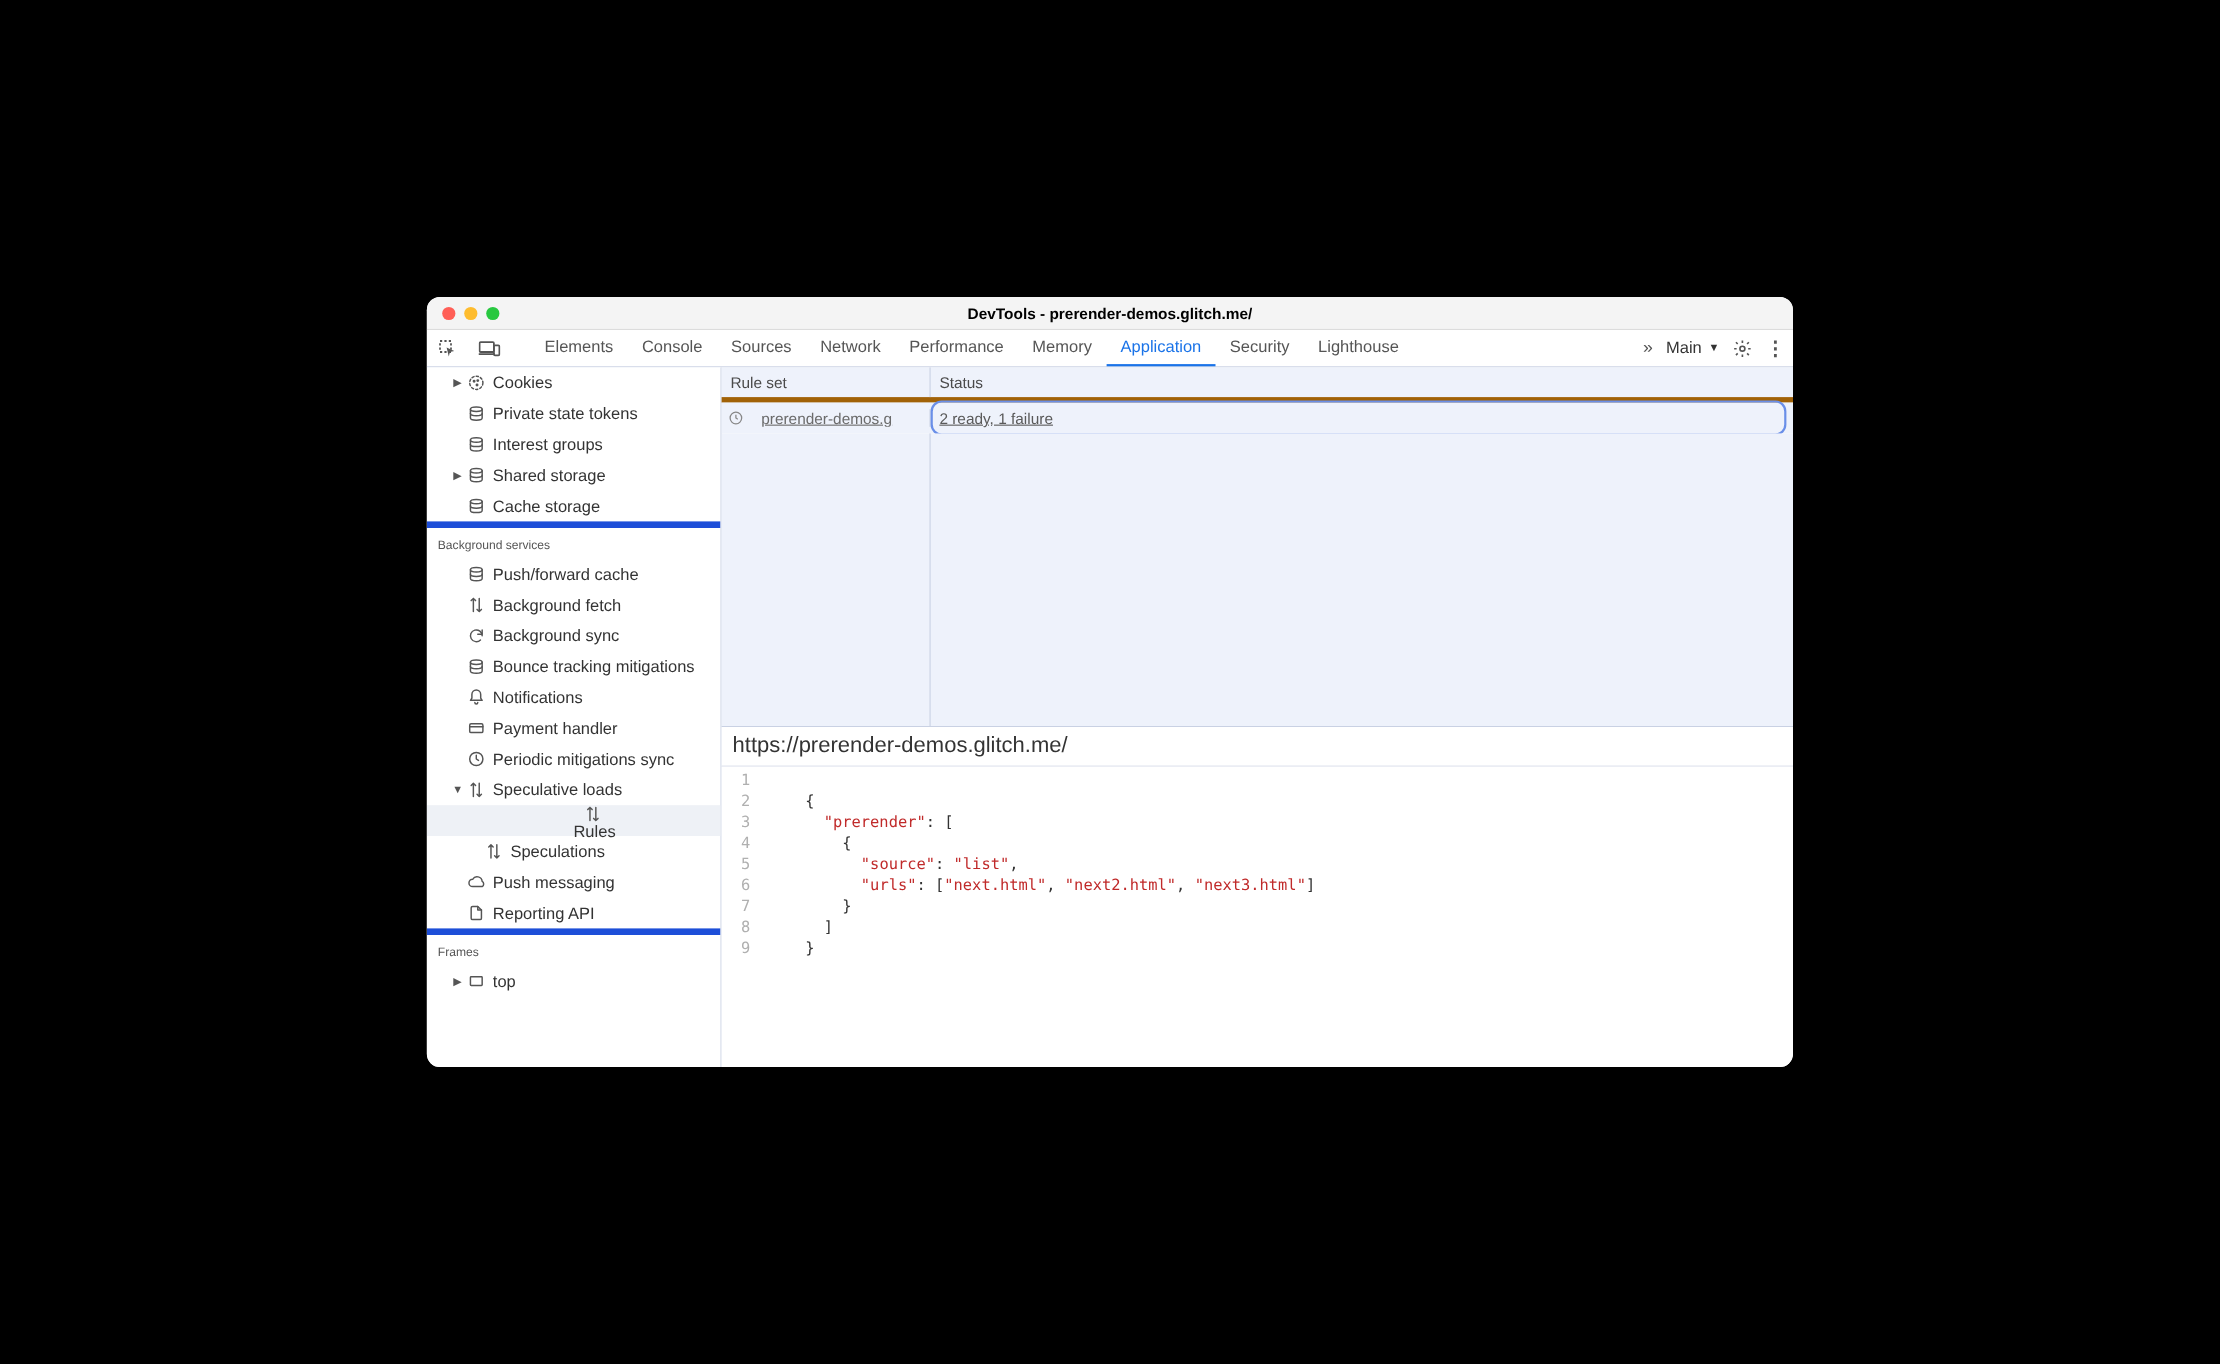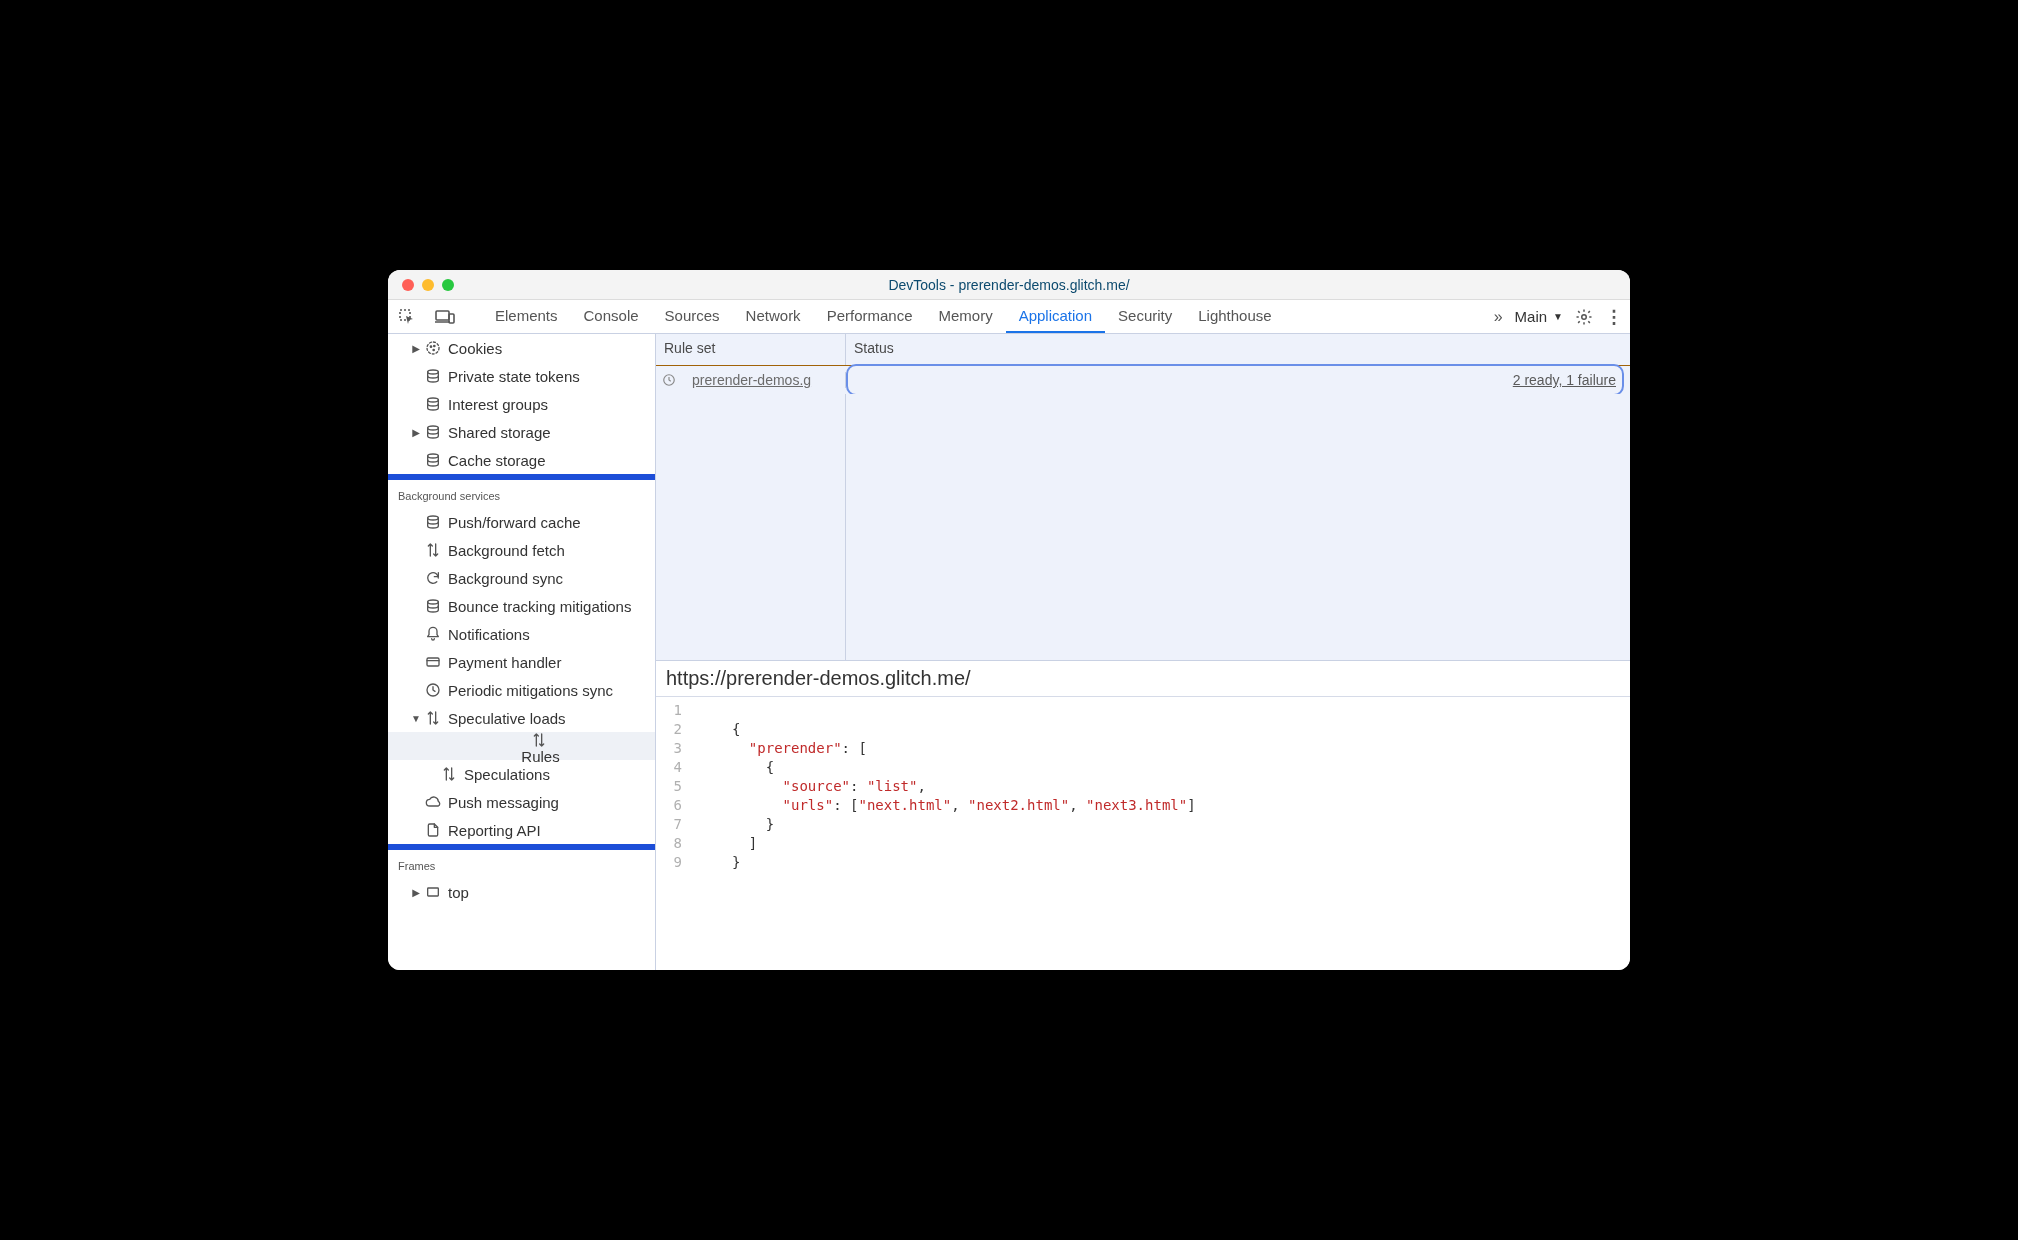--- a/index.html
+++ b/index.html
@@ -31,21 +31,21 @@
     align-items: center;
     position: relative;
   }
   .traffic { display: flex; gap: 8px; padding-left: 14px; }
   .dot { width: 12px; height: 12px; border-radius: 50%; }
   .red { background: #ff5f57; }
   .yellow { background: #febc2e; }
   .green { background: #28c840; }
   .title {
     position: absolute; left: 0; right: 0;
-    text-align: center; font-weight: 400; font-size: 14px; color: #0c4a6e;
+    text-align: center; font-weight: 700; font-size: 14px; color: #000000;
     pointer-events: none;
   }
   .toolbar {
     height: 34px;
     background: #fff;
     border-bottom: 1px solid #c9d1e3;
     display: flex;
     align-items: center;
     padding: 0 8px;
     gap: 16px;
@@ -94,40 +94,39 @@
   .section-hdr {
     padding: 10px 10px 6px 10px;
     font-size: 11px; color: #555;
     border-top: 6px solid #1d4ed8;
   }
 
   .main { flex: 1; display: flex; flex-direction: column; min-width:0; }
   .grid-head {
     display: flex; height: 32px;
     background: #eef2fb;
-    border-bottom: 1px solid #a16207;
+    border-bottom: 5px solid #a16207;
     font-size: 14px; color:#4a4a4a;
   }
   .col-rule { width: 190px; padding: 6px 8px; border-right: 1px solid #c9d1e3; }
   .col-status { flex: 1; padding: 6px 8px; }
   .grid-body { flex: 0 0 auto; background:#eef2fb; }
   .grid-row { display:flex; height: 28px; align-items:center; font-size:14px; }
   .grid-row .cell-rule {
     width: 190px; padding: 0 6px; display:flex; align-items:center; gap:16px;
     color:#6b6b6b; border-right:1px solid #c9d1e3;
     white-space:nowrap; overflow:hidden;
   }
   .status-link { color:#5a5a5a; text-decoration: underline; }
   .rule-link { color:#6b6b6b; text-decoration: underline; }
   .grid-row .cell-status {
     flex:1; padding: 0 6px;
     border: 2px solid #6a8fe8; border-radius:10px;
     height: 32px; display:flex; align-items:center;
     margin-right: 6px;
-    justify-content: flex-end;
   }
   .grid-fill { flex:1; background:#eef2fb; border-bottom:1px solid #c9d1e3; display:flex; }
   .grid-fill .l { width:190px; border-right:1px solid #c9d1e3; }
   .grid-fill .r { flex:1; }
 
   .detail-url {
     padding: 6px 10px; font-size: 20px; color:#333;
     border-bottom: 1px solid #d6dbe8; background:#fff;
   }
   .code {

